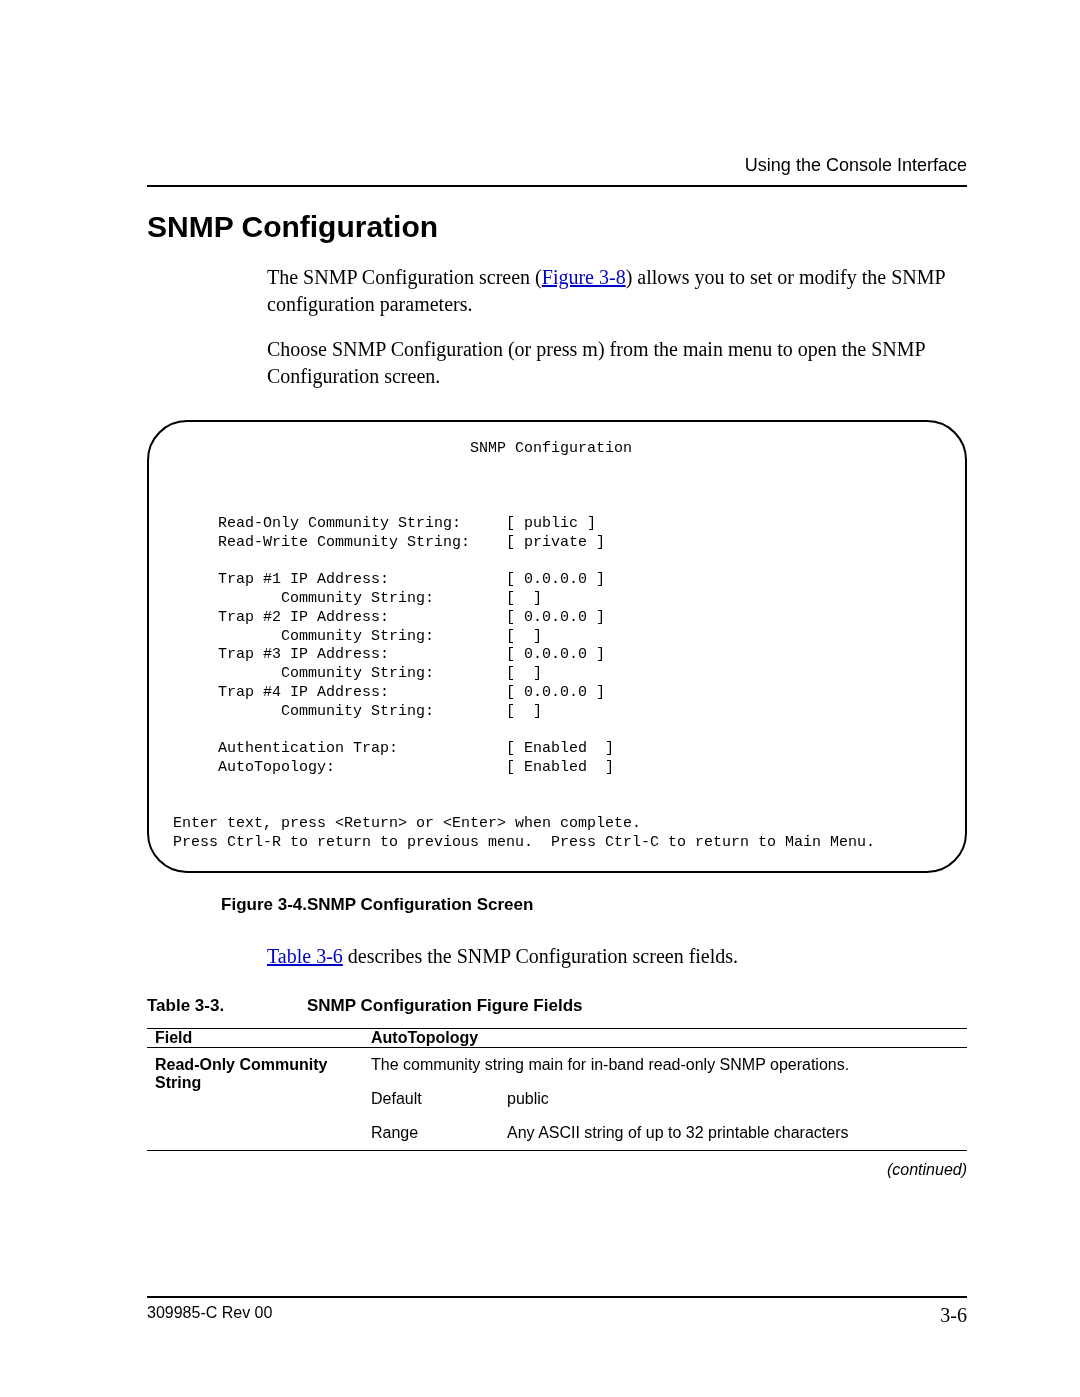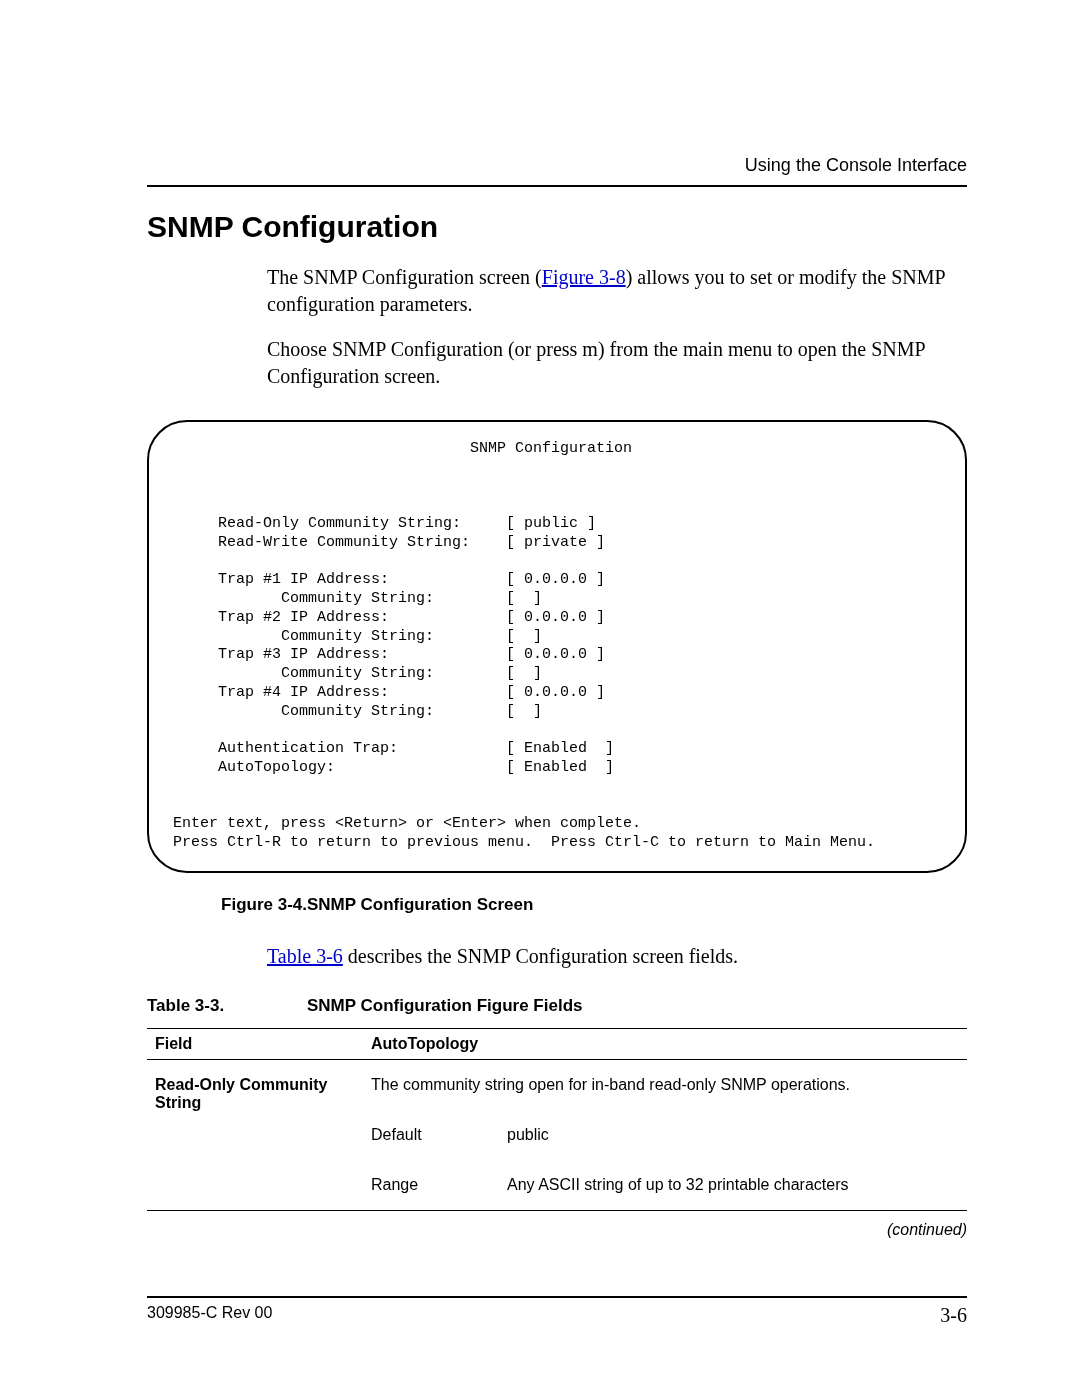--- a/index.html
+++ b/index.html
@@ -84,25 +84,25 @@
     width: 100%;
     border-collapse: collapse;
     font-family: Arial, Helvetica, sans-serif;
     font-size: 16px;
   }
   table.fields thead th {
     text-align: left;
     font-weight: bold;
     border-top: 1.5px solid #000;
     border-bottom: 1px solid #000;
-    padding: 6px 8px;
+    padding: 0 8px;
   }
   table.fields td {
     vertical-align: top;
-    padding: 16px 8px;
+    padding: 8px 8px;
   }
   table.fields .fieldname {
     font-weight: bold;
     width: 200px;
   }
   .continued {
     font-style: italic;
     text-align: right;
     font-family: Arial, Helvetica, sans-serif;
     font-size: 16px;
@@ -190,21 +190,21 @@
   <table class="fields">
     <thead>
       <tr>
         <th>Field</th>
         <th colspan="2">AutoTopology</th>
       </tr>
     </thead>
     <tbody>
       <tr>
         <td class="fieldname" rowspan="3">Read-Only Community String</td>
-        <td colspan="2">The community string open for in-band read-only SNMP operations.</td>
+        <td colspan="2">The community string main for in-band read-only SNMP operations.</td>
       </tr>
       <tr>
         <td style="width:120px;">Default</td>
         <td>public</td>
       </tr>
       <tr>
         <td>Range</td>
         <td>Any ASCII string of up to 32 printable characters</td>
       </tr>
     </tbody>

